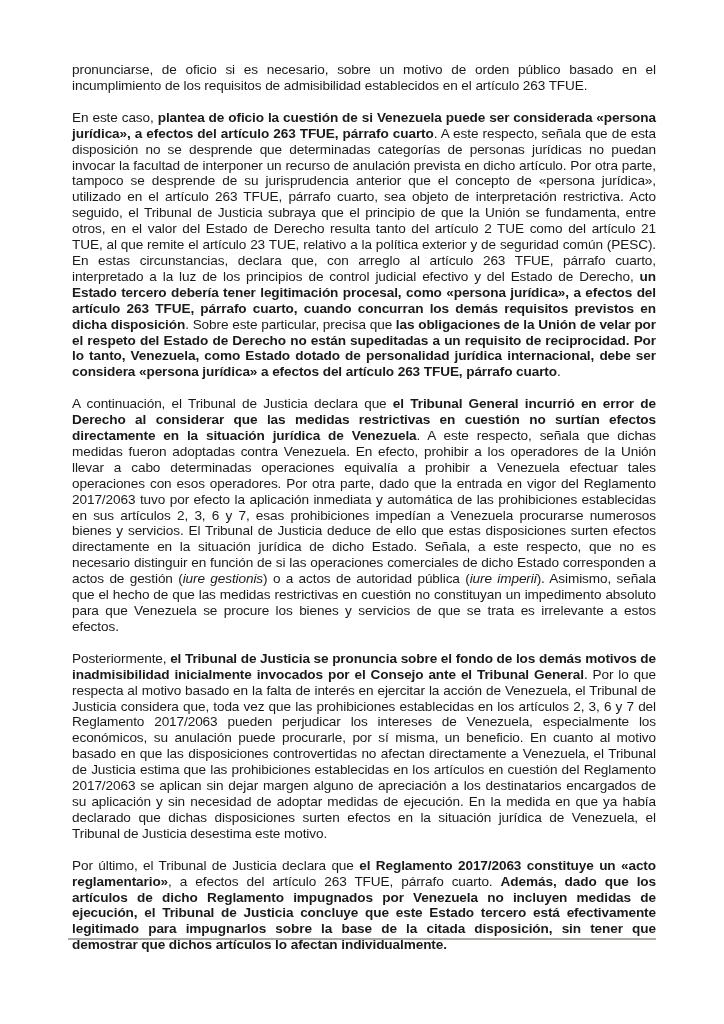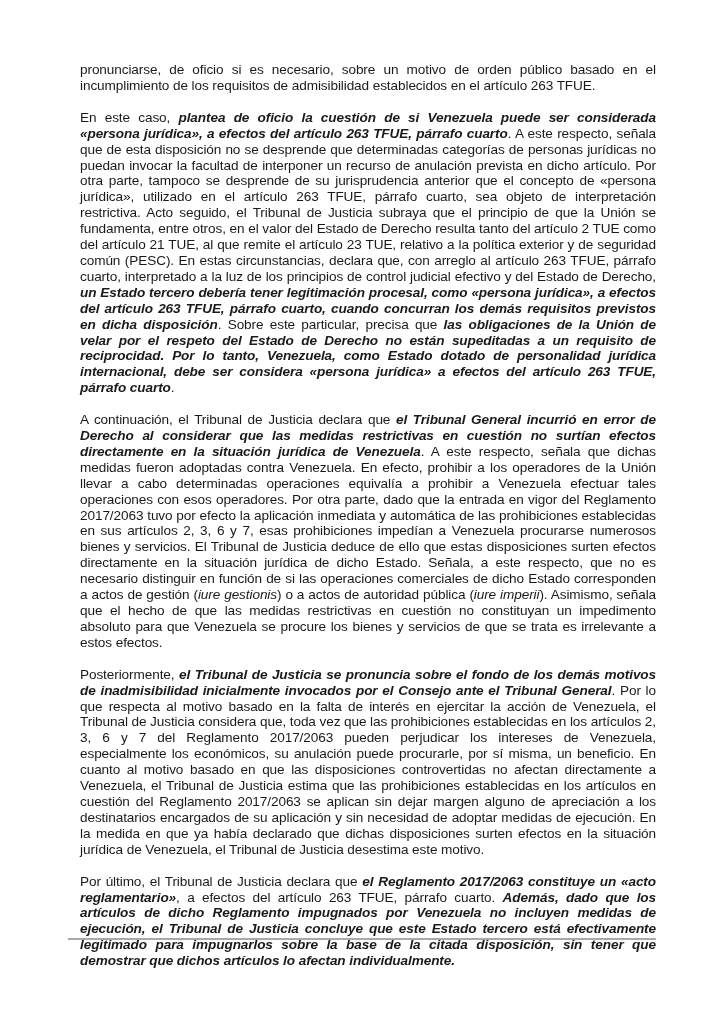--- a/index.html
+++ b/index.html
@@ -9,22 +9,22 @@
     left: 68px;
     top: 62px;
     width: 588px;
     font-family: "Liberation Sans", sans-serif;
     font-size: 13.6px;
     line-height: 15.9px;
     color: #1a1a1a;
     text-align: justify;
     letter-spacing: -0.1px;
   }
-  .page p { margin: 0 0 16px 12px; }
-  .page b { font-weight: bold; font-style: italic; }
+  .page p { margin: 0 0 16px 4px; }
+  .page b { font-weight: bold; }
   .page i { font-style: italic; }
   .rule {
     position: absolute;
     left: 68px;
     top: 938px;
     width: 588px;
     height: 2px;
     background: #a9a9a6;
   }
 </style>

